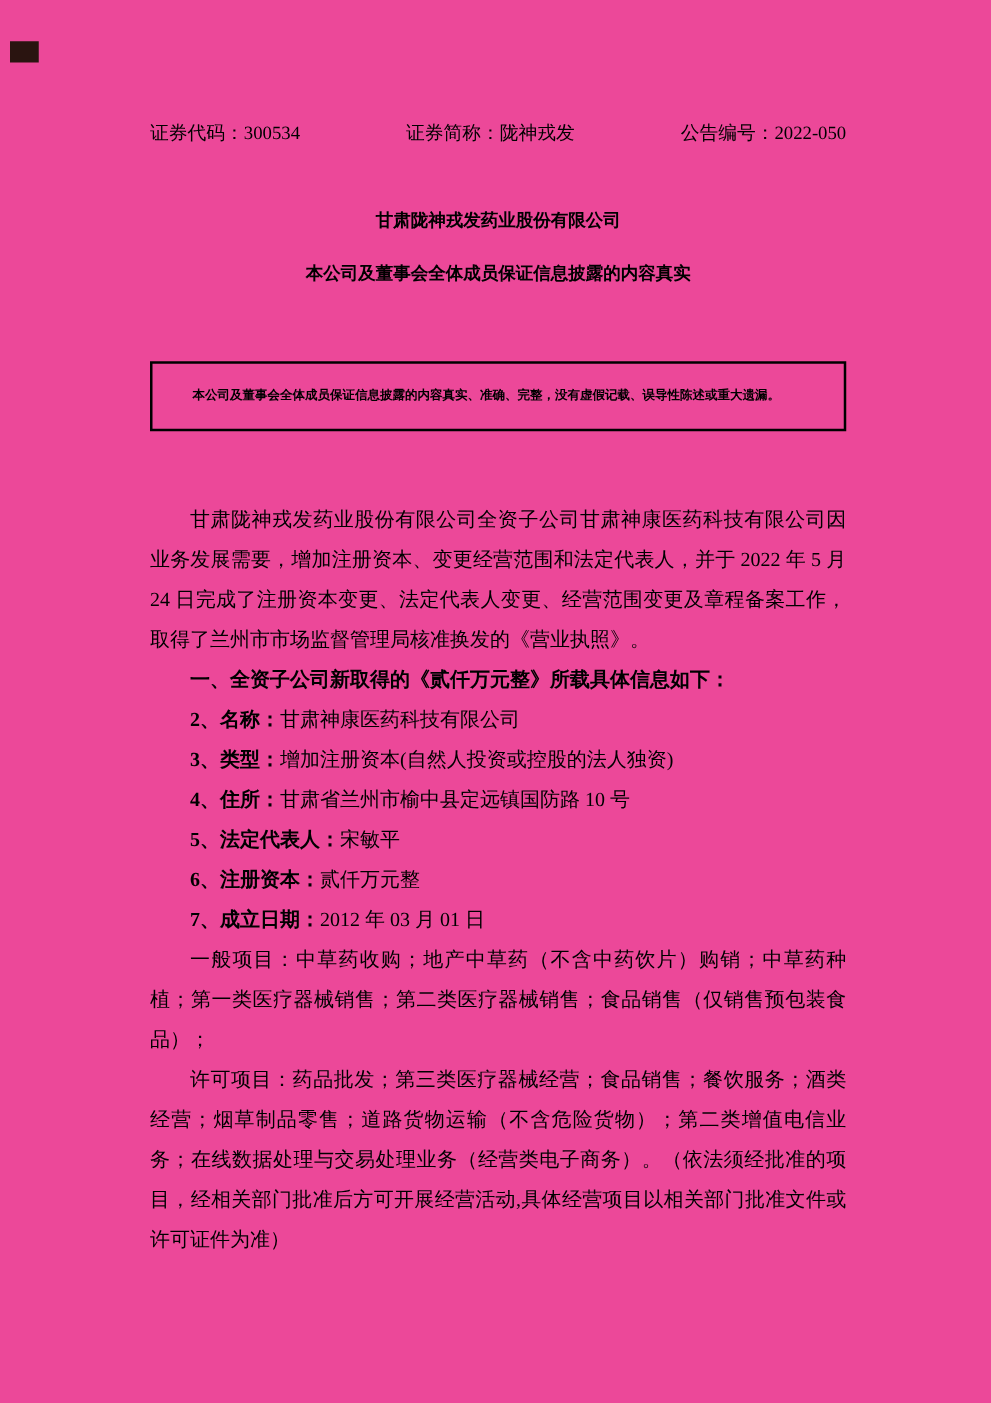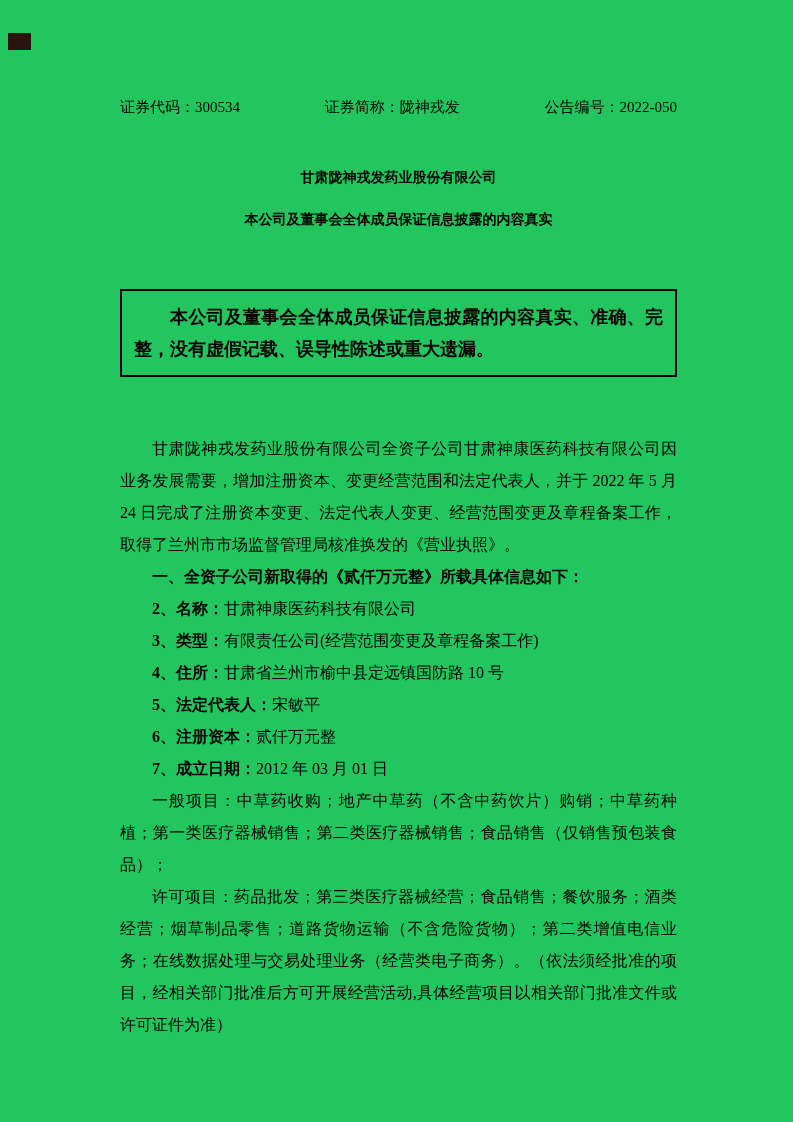--- a/index.html
+++ b/index.html
@@ -1,20 +1,20 @@
 <!DOCTYPE html>
 <html><head>
 <meta charset="utf-8">
 <style>
   html, body { margin: 0; padding: 0; background: #ffffff; }
   .page {
     position: relative;
     width: 793px;
     height: 1122px;
-    background: #22c55e;
+    background: #ec4899;
     color: #000000;
     font-family: "Liberation Serif", "DejaVu Serif", serif;
     overflow: hidden;
     box-sizing: border-box;
   }
   .corner-artifact {
     position: absolute;
     left: 8px;
     top: 33px;
     width: 23px;
@@ -40,21 +40,21 @@
     font-weight: bold;
     font-size: 14px;
     line-height: 42px;
   }
   .notice-box {
     margin-top: 48px;
     border: 2px solid #000000;
     padding: 10px 12px;
     box-sizing: border-box;
     font-weight: bold;
-    font-size: 18px;
+    font-size: 10px;
     line-height: 32px;
     text-indent: 2em;
     text-align: justify;
   }
   .body-text {
     margin-top: 56px;
     font-size: 16px;
     line-height: 32px;
   }
   .body-text p {
@@ -94,21 +94,21 @@
     <div class="body-text">
 
       <p>甘肃陇神戎发药业股份有限公司全资子公司甘肃神康医药科技有限公司因业务发展需要，增加注册资本、变更经营范围和法定代表人，并于 2022 年 5 月 24 日完成了注册资本变更、法定代表人变更、经营范围变更及章程备案工作，取得了兰州市市场监督管理局核准换发的《营业执照》。</p>
 
       <p class="bold">一、全资子公司新取得的《贰仟万元整》所载具体信息如下：</p>
 
       <p class="item-line">
         <span class="label">2、名称：</span><span class="value">甘肃神康医药科技有限公司</span>
       </p>
       <p class="item-line">
-        <span class="label">3、类型：</span><span class="value">有限责任公司(经营范围变更及章程备案工作)</span>
+        <span class="label">3、类型：</span><span class="value">增加注册资本(自然人投资或控股的法人独资)</span>
       </p>
       <p class="item-line">
         <span class="label">4、住所：</span><span class="value">甘肃省兰州市榆中县定远镇国防路 10 号</span>
       </p>
       <p class="item-line">
         <span class="label">5、法定代表人：</span><span class="value">宋敏平</span>
       </p>
       <p class="item-line">
         <span class="label">6、注册资本：</span><span class="value">贰仟万元整</span>
       </p>

